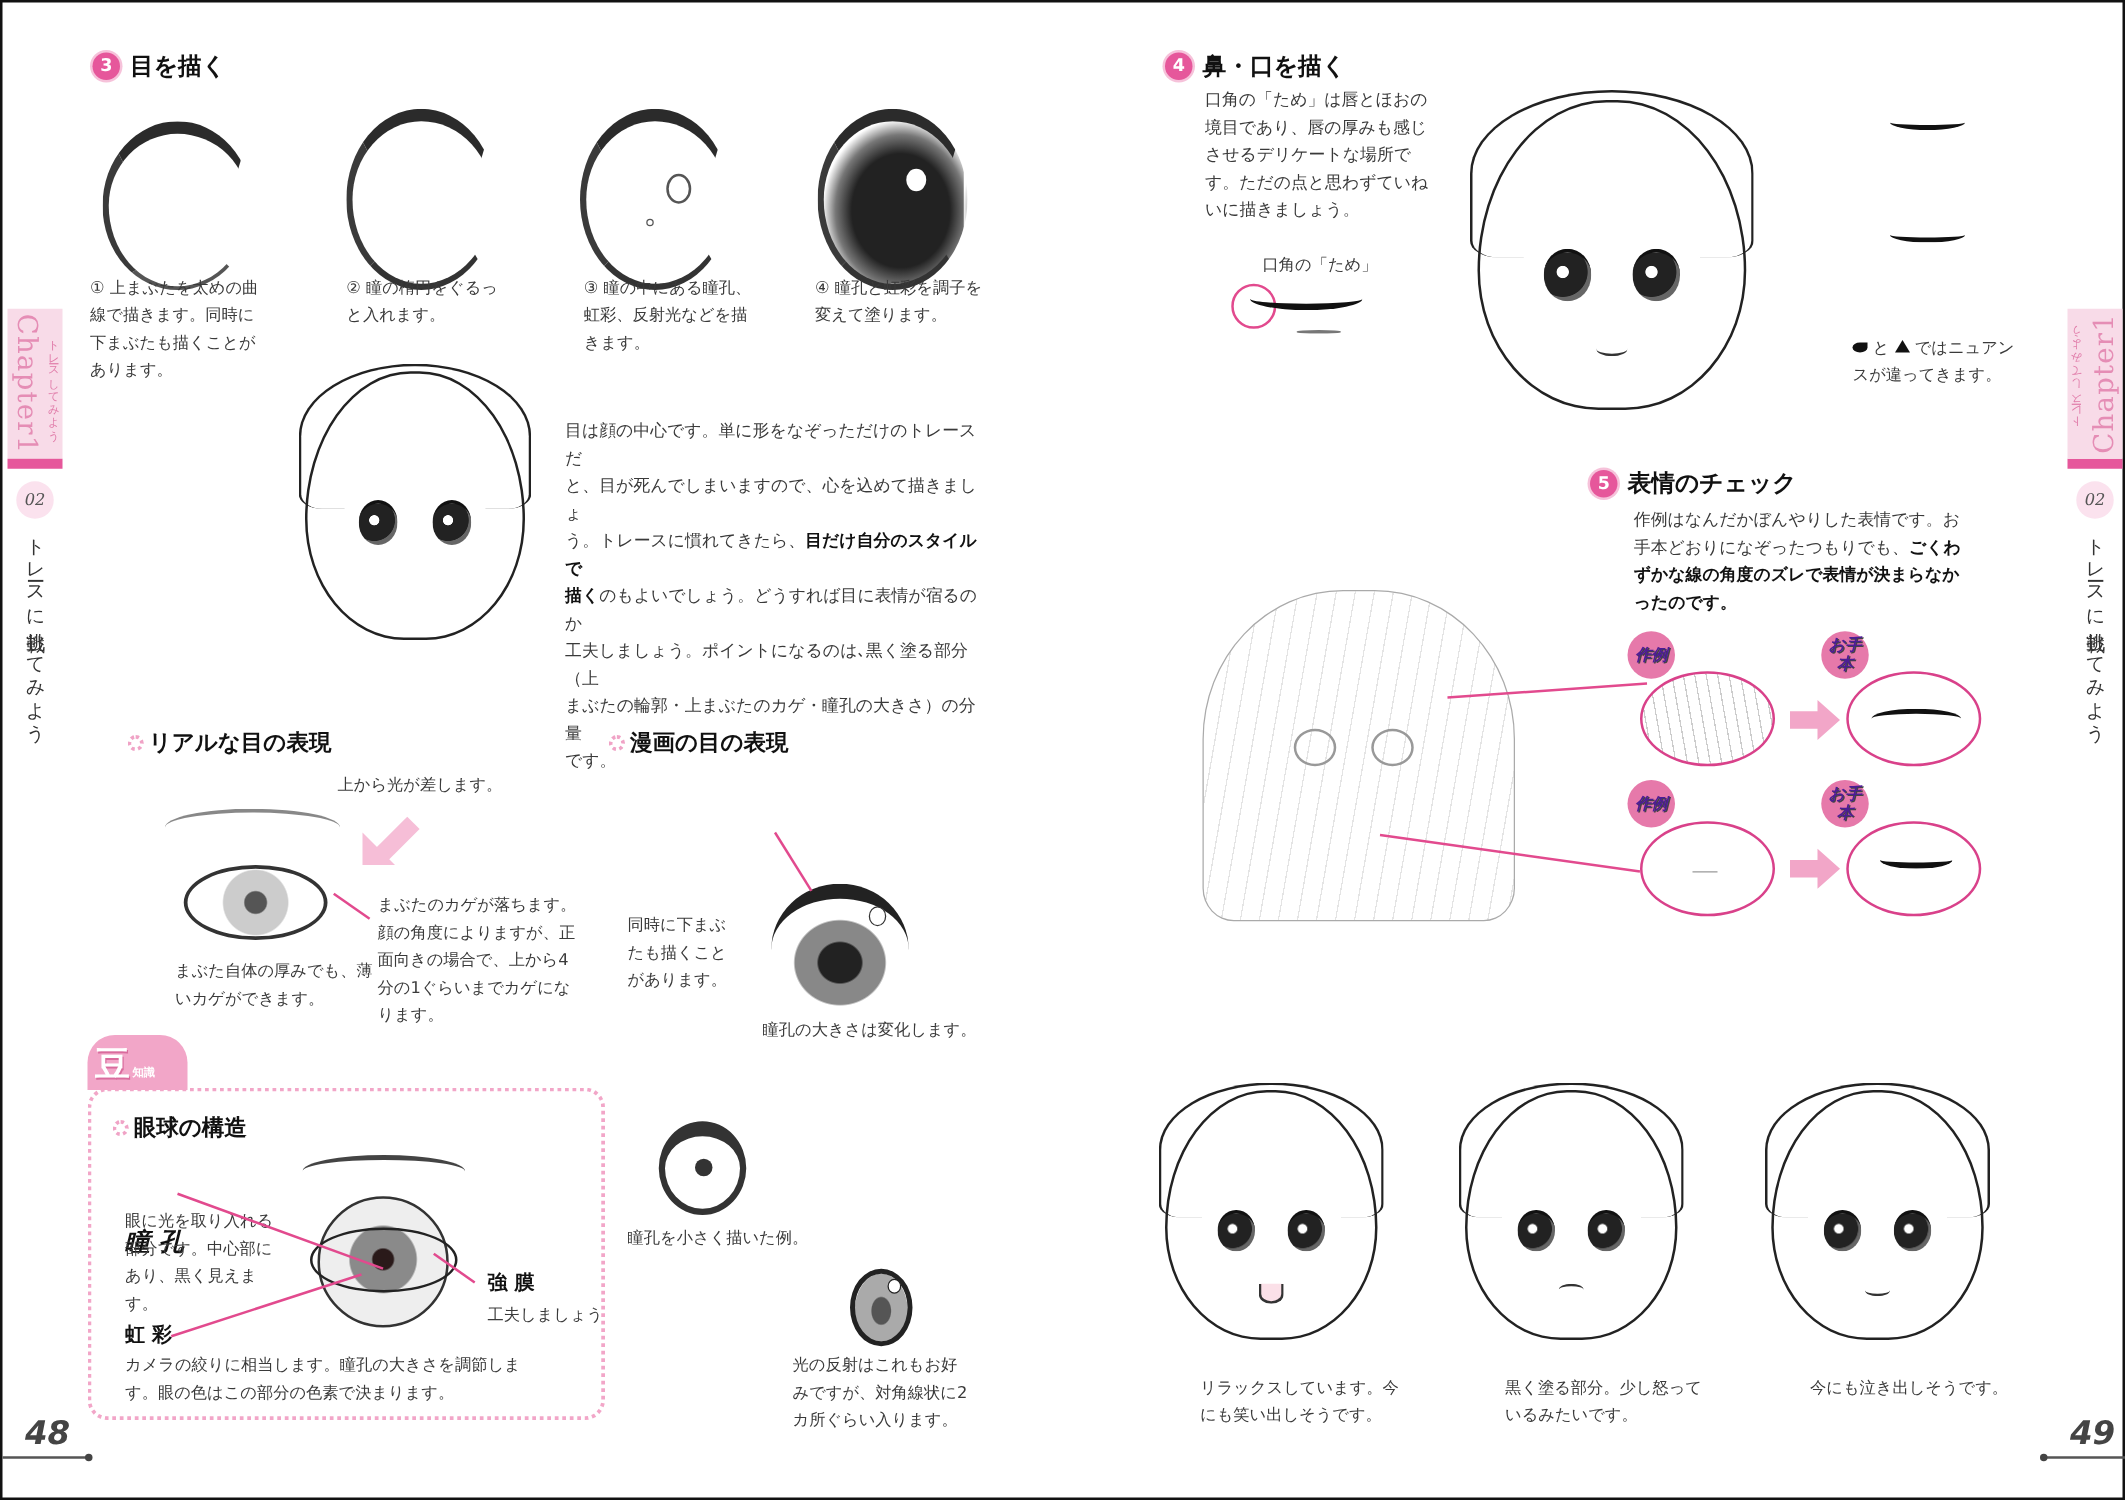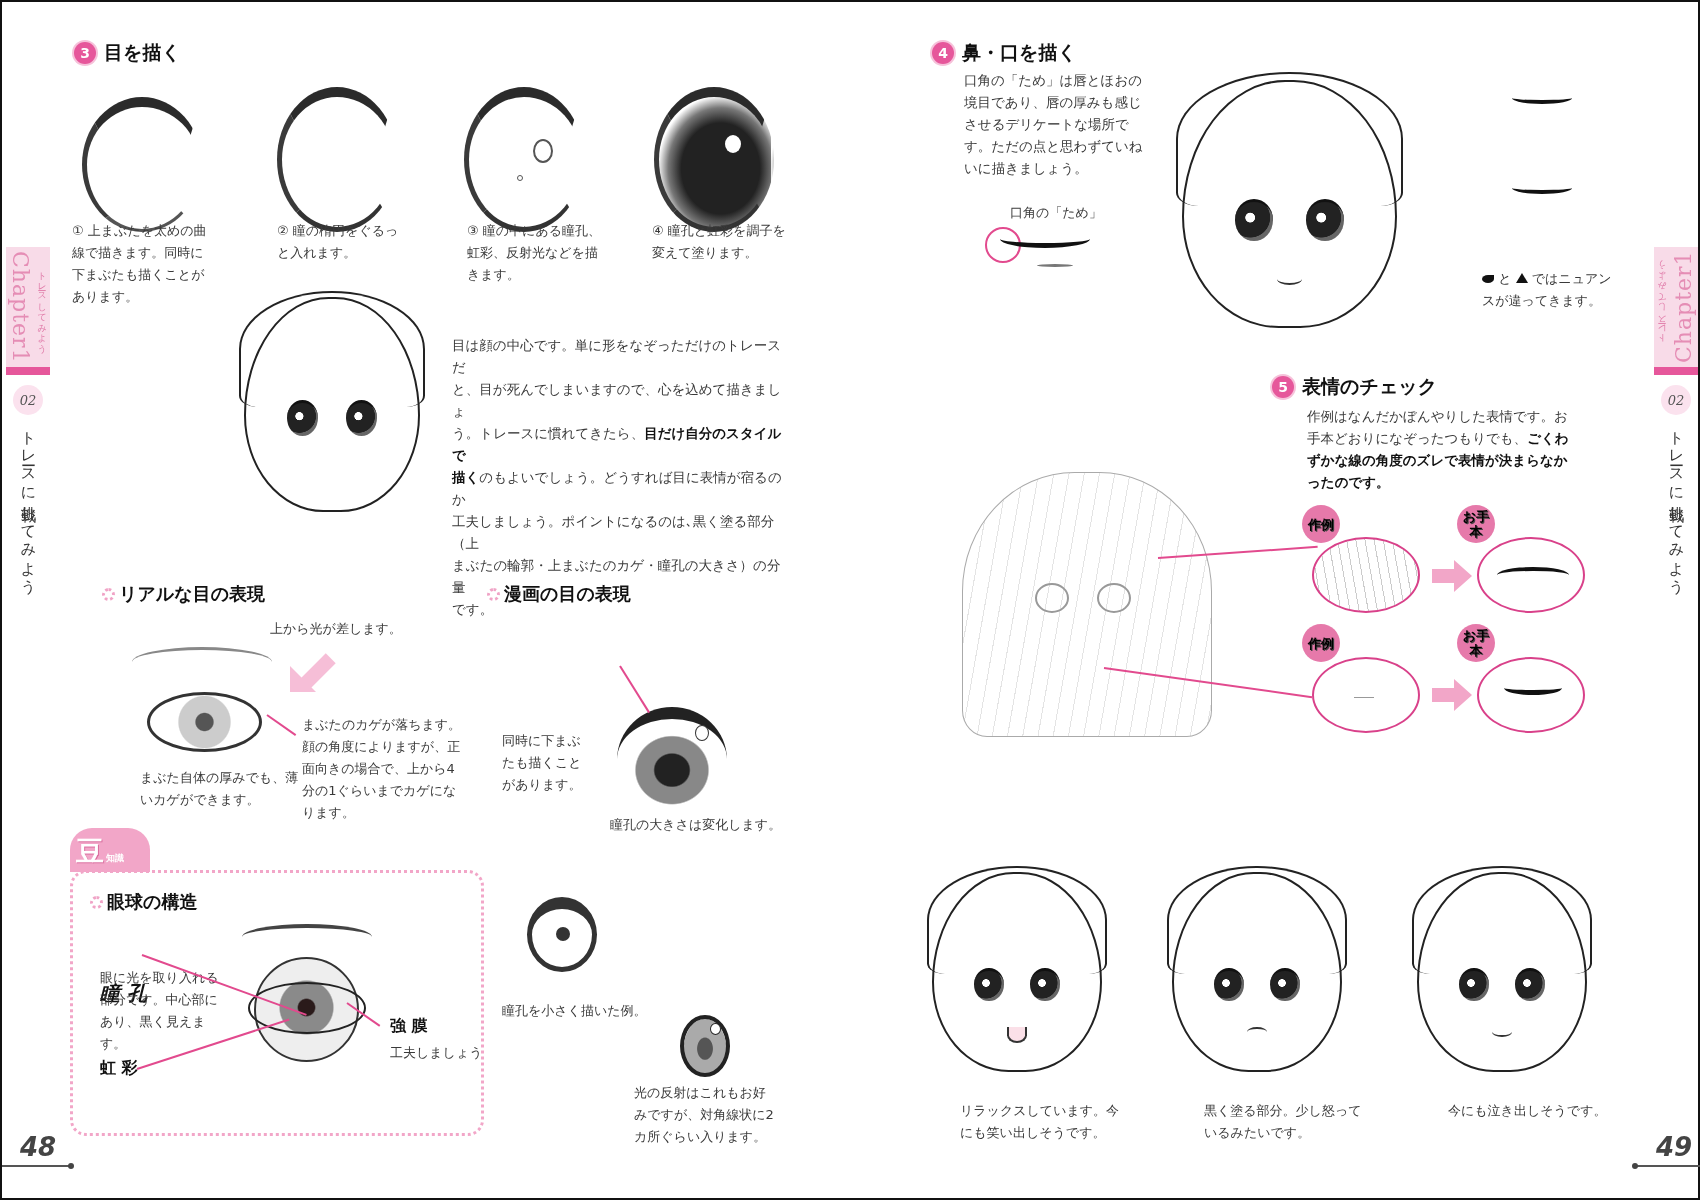--- a/index.html
+++ b/index.html
@@ -30,21 +30,21 @@
   .sec-num { width: 30px; height: 30px; margin: 10px auto 6px; border-radius: 50%; background: #fbe2ee; font-family: "DejaVu Serif", serif; font-style: italic; font-size: 13px; color: #555; display: flex; align-items: center; justify-content: center; }
   .sec-title { writing-mode: vertical-rl; font-size: 15px; color: #333; margin: 0 auto; letter-spacing: 1px; }
   .page-num { position: absolute; font-size: 26px; font-weight: bold; font-style: italic; color: #444; }
   .page-line { position: absolute; height: 2px; background: #555; }
   .page-dot { position: absolute; width: 6px; height: 6px; border-radius: 50%; background: #444; }
   .mame-box { position: absolute; left: 68px; top: 868px; width: 414px; height: 266px; border: 3px dotted #f2a6c8; border-radius: 16px; }
   .mame-badge { position: absolute; left: 68px; top: 826px; width: 80px; height: 44px; background: #f2a6c8; border-radius: 22px 22px 0 0; display: flex; align-items: flex-end; padding: 0 0 4px 6px; gap: 2px; }
   .mame-badge .big { font-size: 28px; font-weight: bold; color: #fff; line-height: 32px; text-shadow: 1px 1px 0 #d96b9d; }
   .mame-badge .small { font-size: 9px; color: #fff; font-weight: bold; padding-bottom: 3px; }
   .pink-ellipse { position: absolute; border: 2px solid #d9418a; border-radius: 50%; background: #fff; }
-  .label-circle { position: absolute; width: 38px; height: 38px; border-radius: 50%; background: #e679aa; color: #000000; font-weight: bold; font-size: 13px; line-height: 15px; display: flex; align-items: center; justify-content: center; text-align: center; text-shadow: 1px 1px 0 #444; }
+  .label-circle { position: absolute; width: 38px; height: 38px; border-radius: 50%; background: #e679aa; color: #4c1d95; font-weight: bold; font-size: 13px; line-height: 15px; display: flex; align-items: center; justify-content: center; text-align: center; text-shadow: 1px 1px 0 #444; font-style: italic; }
   .arrow-right { position: absolute; width: 0; height: 0; }
   .arrow-right .shaft { position: absolute; left: 0; top: 9px; width: 24px; height: 14px; background: #f2a6c8; }
   .arrow-right .head { position: absolute; left: 22px; top: 0; border-left: 18px solid #f2a6c8; border-top: 16px solid transparent; border-bottom: 16px solid transparent; }
   .mouth-shape { position: absolute; border-bottom: 5px solid #111; border-radius: 0 0 50% 50%; }
   .brow-shape { position: absolute; border-top: 4px solid #111; border-radius: 50% 50% 0 0; }
 </style>
 </head>
 <body>
 
 <div class="spread">
@@ -109,21 +109,21 @@
     <div class="abs caption" style="left:500px;top:728px;width:85px;">同時に下まぶたも描くことがあります。</div>
     <div class="abs" style="left:615px;top:705px;width:110px;height:105px;border-top:12px solid #222;border-radius:50% 50% 45% 45%;background:radial-gradient(ellipse at 50% 55%, #222 0 22%, #888 24% 46%, #fff 48%);">
       <div style="position:absolute;left:78px;top:6px;width:14px;height:16px;background:#fff;border:1px solid #333;border-radius:50%;"></div>
     </div>
     <div class="pink-line" style="left:618px;top:663px;width:55px;transform:rotate(58deg);"></div>
     <div class="abs caption" style="left:608px;top:812px;">瞳孔の大きさは変化します。</div>
 
     <div class="abs" style="left:525px;top:895px;width:70px;height:75px;border:5px solid #333;border-top-width:12px;border-radius:50%;">
       <div style="position:absolute;left:24px;top:18px;width:14px;height:14px;border-radius:50%;background:#333;"></div>
     </div>
-    <div class="abs caption" style="left:500px;top:978px;margin-top:20px;">瞳孔を小さく描いた例。</div>
+    <div class="abs caption" style="left:500px;top:978px;">瞳孔を小さく描いた例。</div>
 
     <div class="abs" style="left:678px;top:1013px;width:50px;height:62px;border:4px solid #222;border-radius:50%;background:radial-gradient(ellipse at 50% 55%, #555 0 25%, #aaa 28% 70%, #fff 72%);">
       <div style="position:absolute;left:26px;top:4px;width:11px;height:12px;background:#fff;border:1px solid #222;border-radius:50%;"></div>
     </div>
     <div class="abs caption" style="left:632px;top:1080px;width:140px;">光の反射はこれもお好みですが、対角線状に2カ所ぐらい入ります。</div>
 
     <div class="mame-badge">
       <span class="big">豆</span>
       <span class="small">知識</span>
     </div>
@@ -139,20 +139,21 @@
     <div class="abs bold" style="left:98px;top:978px;font-size:20px;font-style:italic;">瞳 孔</div>
     <div class="abs caption" style="left:98px;top:965px;width:130px;">眼に光を取り入れる部分です。中心部にあり、黒く見えます。</div>
     <div class="pink-line" style="left:140px;top:952px;width:175px;transform:rotate(20deg);"></div>
 
     <div class="abs bold" style="left:388px;top:1014px;font-size:16px;">強 膜</div>
     <div class="abs caption" style="left:388px;top:1040px;">工夫しましょう</div>
     <div class="pink-line" style="left:345px;top:1000px;width:40px;transform:rotate(35deg);"></div>
 
     <div class="abs bold" style="left:98px;top:1056px;font-size:16px;">虹 彩</div>
     <div class="pink-line" style="left:135px;top:1066px;width:160px;transform:rotate(-18deg);"></div>
+    <div class="abs caption" style="left:98px;top:1080px;width:330px;">カメラの絞りに相当します。瞳孔の大きさを調節します。眼の色はこの部分の色素で決まります。</div>
 
     <div class="side-tab" style="left:4px;top:245px;">
       <div class="chapter-box">
         <span>Chapter1</span>
         <small>トレースしてみよう</small>
       </div>
       <div class="chapter-bar"></div>
       <div class="sec-num">02</div>
       <div class="sec-title">トレースに挑戦してみよう</div>
     </div>

